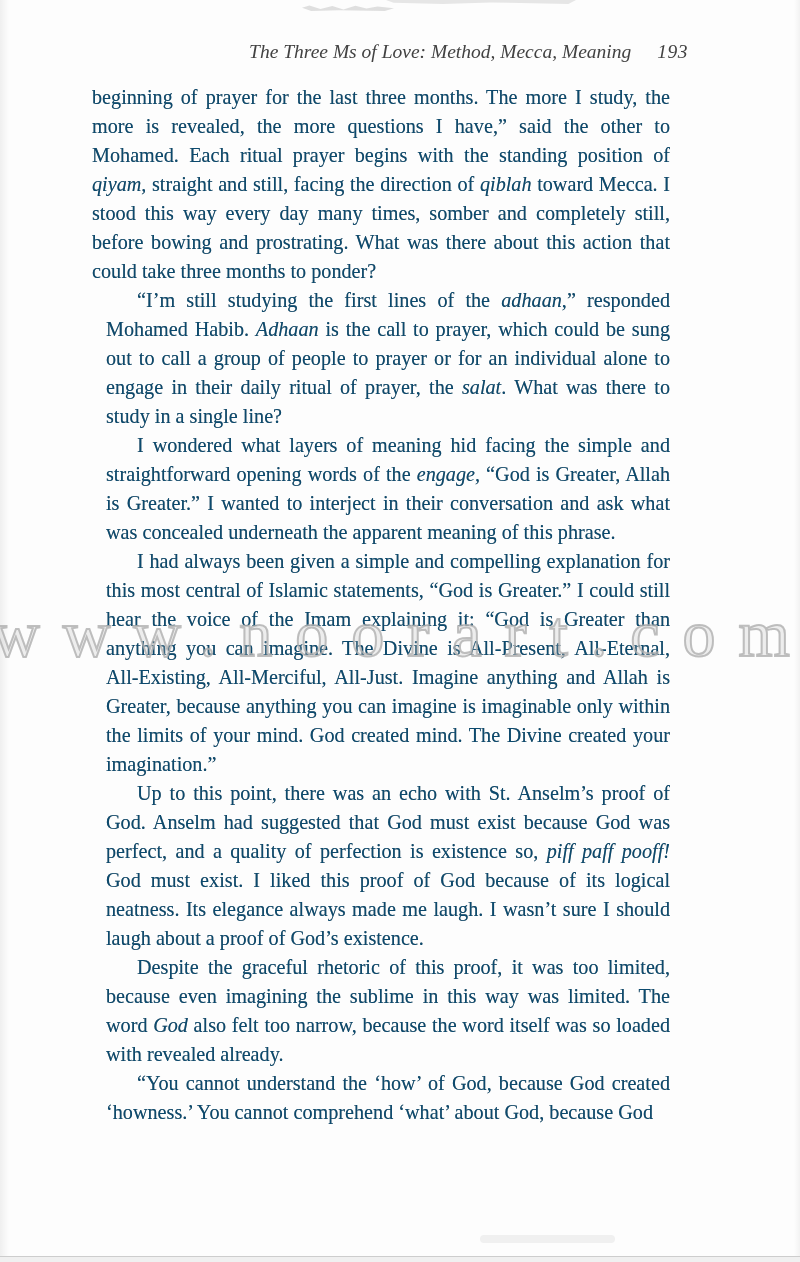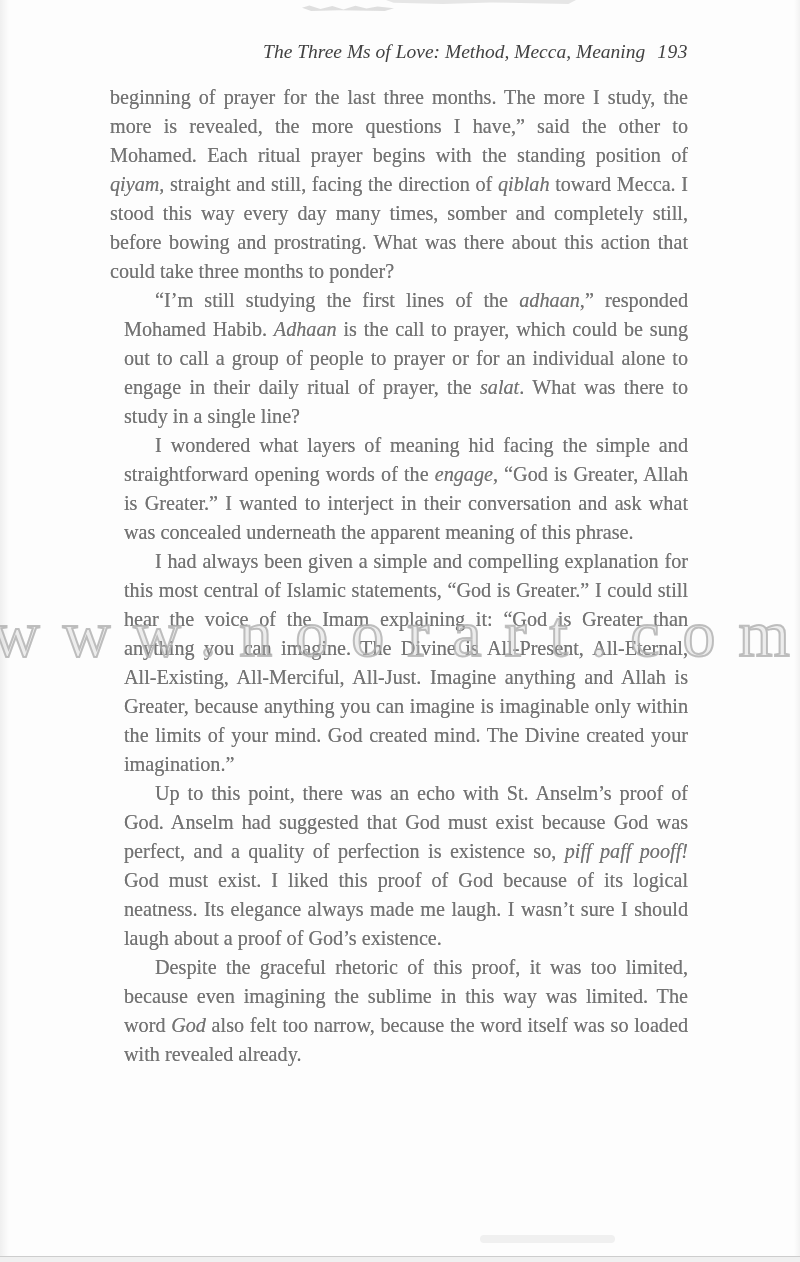--- a/index.html
+++ b/index.html
@@ -51,31 +51,31 @@
     top: 40px;
     left: 110px;
     width: 578px;
     text-align: right;
     font-style: italic;
     font-size: 19.5px;
     line-height: 24px;
     color: #424242;
     white-space: nowrap;
   }
-  .page-number { margin-left: 12px; letter-spacing: 0.5px; }
+  .page-number { margin-left: 26px; letter-spacing: 0.5px; }
 
   .text-block {
     position: absolute;
     top: 83px;
-    left: 110px;
+    left: 92px;
     width: 578px;
     font-size: 20.2px;
     line-height: 29px;
     text-align: justify;
-    color: #737373;
+    color: #0c4a6e;
     text-shadow: 0 0 0.35px rgba(60,60,60,0.55);
   }
   .para { margin: 0; padding: 0; }
   .para.indent { text-indent: 31px; margin-left: 14px; }
   .it { font-style: italic; }
 
   .watermark {
     position: absolute;
     top: 596px;
     left: -8px;
@@ -103,20 +103,21 @@
     <span class="running-title">The Three Ms of Love: Method, Mecca, Meaning</span><span class="page-number">193</span>
   </header>
 
   <main class="text-block">
       <p class="para"><span>beginning of prayer for the last three months. The more I study, the more is revealed, the more questions I have,” said the other to Mohamed. Each ritual prayer begins with the standing position of </span><span class="it">qiyam,</span><span> straight and still, facing the direction of </span><span class="it">qiblah</span><span> toward Mecca. I stood this way every day many times, somber and completely still, before bowing and prostrating. What was there about this action that could take three months to ponder?</span></p>
       <p class="para indent"><span>“I’m still studying the first lines of the </span><span class="it">adhaan</span><span>,” responded Mohamed Habib. </span><span class="it">Adhaan</span><span> is the call to prayer, which could be sung out to call a group of people to prayer or for an individual alone to engage in their daily ritual of prayer, the </span><span class="it">salat</span><span>. What was there to study in a single line?</span></p>
       <p class="para indent"><span>I wondered what layers of meaning hid facing the simple and straightforward opening words of the </span><span class="it">engage,</span><span> “God is Greater, Allah is Greater.” I wanted to interject in their conversation and ask what was concealed underneath the apparent meaning of this phrase.</span></p>
       <p class="para indent"><span>I had always been given a simple and compelling explanation for this most central of Islamic statements, “God is Greater.” I could still hear the voice of the Imam explaining it: “God is Greater than anything you can imagine. The Divine is All-Present, All-Eternal, All-Existing, All-Merciful, All-Just. Imagine anything and Allah is Greater, because anything you can imagine is imaginable only within the limits of your mind. God created mind. The Divine created your imagination.”</span></p>
       <p class="para indent"><span>Up to this point, there was an echo with St. Anselm’s proof of God. Anselm had suggested that God must exist because God was perfect, and a quality of perfection is existence so, </span><span class="it">piff paff pooff!</span><span> God must exist. I liked this proof of God because of its logical neatness. Its elegance always made me laugh. I wasn’t sure I should laugh about a proof of God’s existence.</span></p>
       <p class="para indent"><span>Despite the graceful rhetoric of this proof, it was too limited, because even imagining the sublime in this way was limited. The word </span><span class="it">God</span><span> also felt too narrow, because the word itself was so loaded with revealed already.</span></p>
+      <p class="para indent"><span>“You cannot understand the ‘how’ of God, because God created ‘howness.’ You cannot comprehend ‘what’ about God, because God</span></p>
     </main>
 
   <div class="watermark">www.noorart.com</div>
 
   <div class="artifact-bottom-smudge"></div>
   <div class="artifact-bottom-band"></div>
 
 </div>
 
 </body></html>

